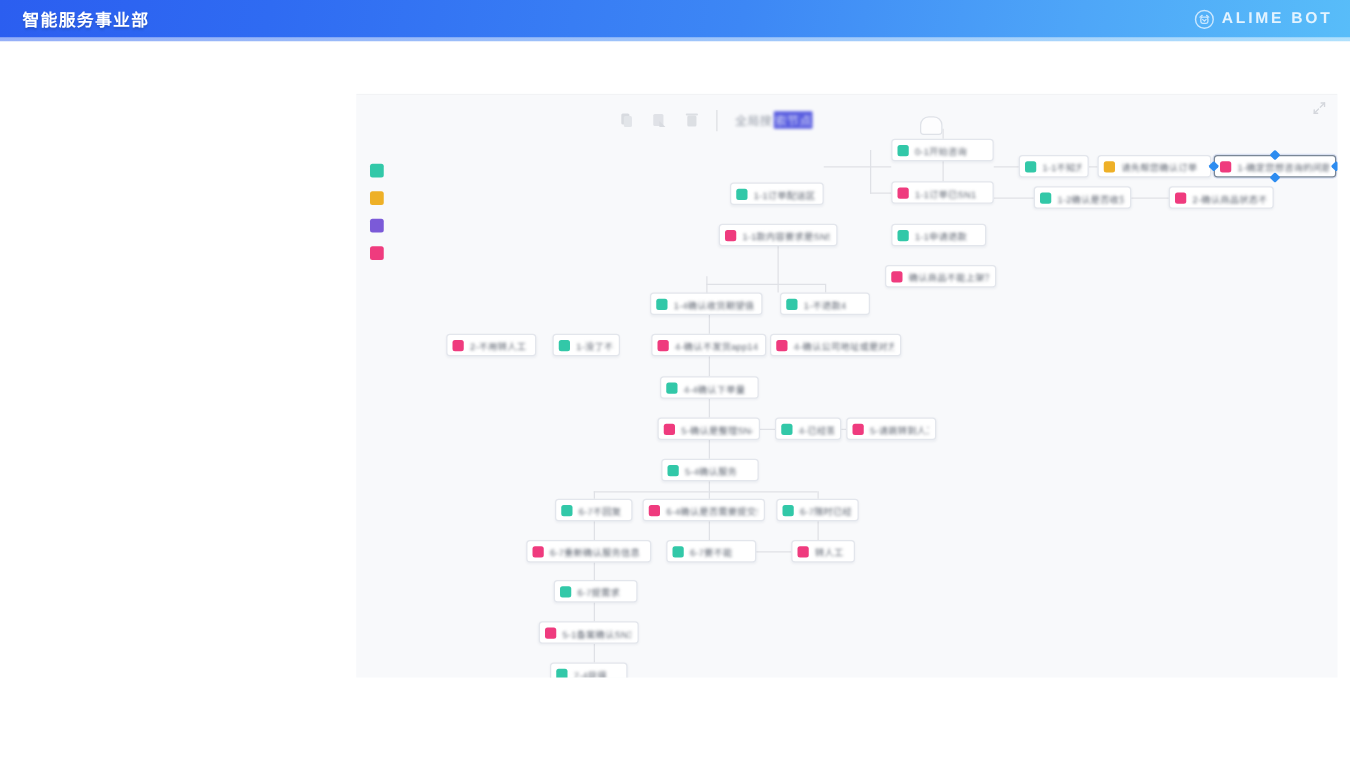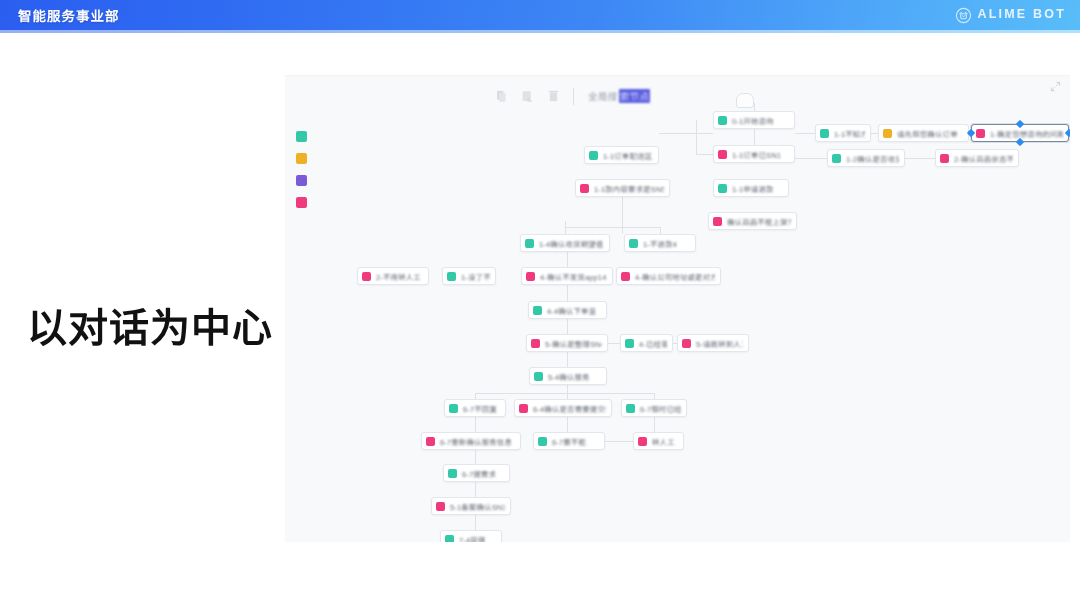--- a/index.html
+++ b/index.html
@@ -149,21 +149,20 @@
         <circle cx="12" cy="12" r="10" fill="none" stroke="#cfeaff" stroke-width="1.6"></circle>
         <path d="M7 9.5 L9.5 7.5 M17 9.5 L14.5 7.5" stroke="#cfeaff" stroke-width="1.5" fill="none" stroke-linecap="round"></path>
         <rect x="8" y="9.5" width="8" height="7" rx="2" fill="none" stroke="#cfeaff" stroke-width="1.5"></rect>
         <path d="M10 12 L12 14 L14 12" fill="none" stroke="#cfeaff" stroke-width="1.4" stroke-linecap="round"></path>
       </svg>
       <div class="brand-text">ALIME BOT</div>
     </div>
   </div>
   <div class="header-underline"></div>
 
-  <div class="slogan">以对话为中心</div>
 
   <div class="canvas">
 
     <div class="canvas-toolbar">
       <div class="tb-icons">
         <svg class="tb-icon" viewBox="0 0 16 16">
           <rect x="2.5" y="1.5" width="8" height="11" rx="1.5" fill="#9aa0ab"></rect>
           <rect x="5" y="4" width="8" height="11" rx="1.5" fill="#b8bdc6"></rect>
         </svg>
         <svg class="tb-icon" viewBox="0 0 16 16">

